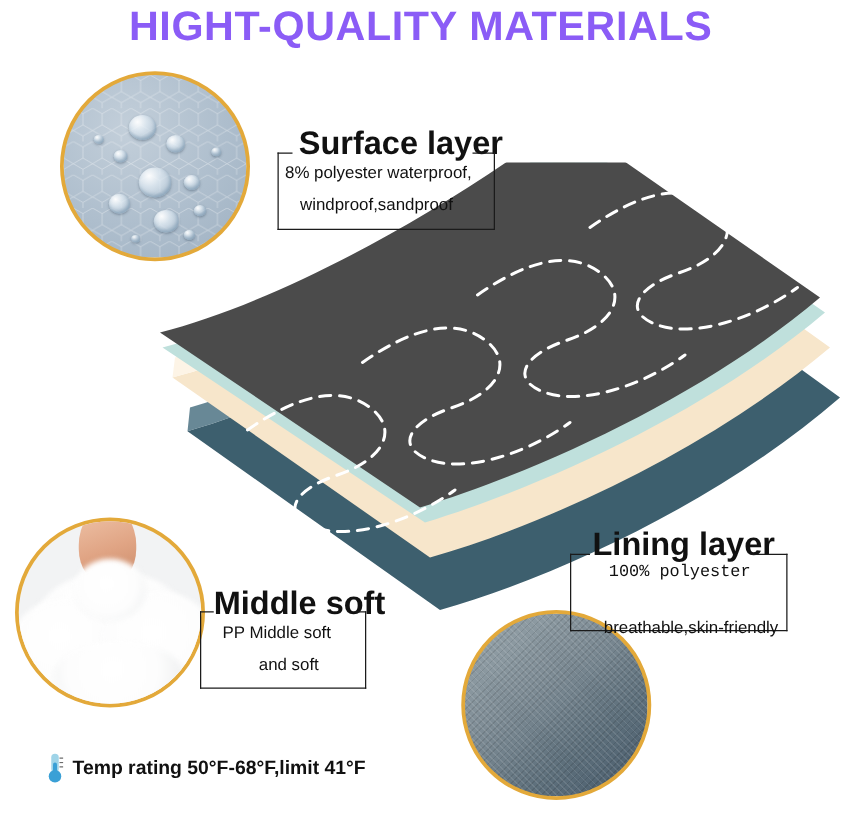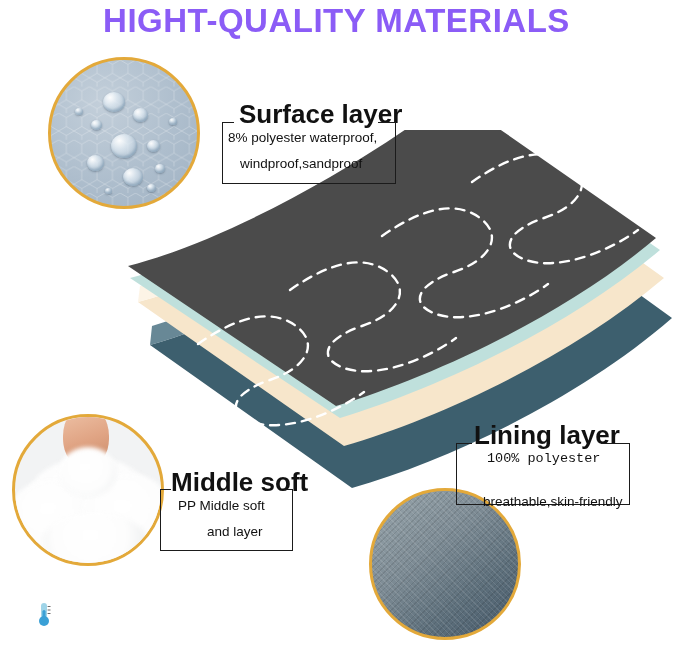--- a/index.html
+++ b/index.html
@@ -241,31 +241,32 @@
 <div class="leader" id="surface-leader-top"></div>
 <div class="leader" id="surface-leader-top2"></div>
 <div class="callout-text" id="surface-line1">8% polyester waterproof,</div>
 <div class="callout-text" id="surface-line2">windproof,sandproof</div>
 
 <div class="callout-title" id="middle-title">Middle soft</div>
 <div class="callout-box" id="middle-box"></div>
 <div class="leader" id="middle-leader-top"></div>
 <div class="leader" id="middle-leader-top2"></div>
 <div class="callout-text" id="middle-line1">PP Middle soft</div>
-<div class="callout-text" id="middle-line2">and layer</div>
+<div class="callout-text" id="middle-line2">and soft</div>
 
 <div class="callout-title" id="lining-title">Lining layer</div>
 <div class="callout-box" id="lining-box"></div>
 <div class="leader" id="lining-leader-top"></div>
 <div class="leader" id="lining-leader-top2"></div>
 <div class="callout-text" id="lining-line1">100% polyester</div>
 <div class="callout-text" id="lining-line2">breathable,skin-friendly</div>
 
 <div id="temp-row">
   <svg width="16" height="26" viewBox="0 0 16 26">
     <rect x="5" y="1" width="6" height="15" rx="3" fill="#9fd4e8"></rect>
     <circle cx="8" cy="19" r="5" fill="#3aa0d6"></circle>
     <rect x="6.4" y="8" width="3.2" height="12" rx="1.6" fill="#3aa0d6"></rect>
     <line x1="11.6" y1="4.5" x2="14.5" y2="4.5" stroke="#6b6b6b" stroke-width="1"></line>
     <line x1="11.6" y1="8" x2="14.5" y2="8" stroke="#6b6b6b" stroke-width="1"></line>
     <line x1="11.6" y1="11.5" x2="14.5" y2="11.5" stroke="#6b6b6b" stroke-width="1"></line>
   </svg>
+  <span id="temp-text">Temp rating 50°F-68°F,limit 41°F</span>
 </div>
 
 </body></html>

